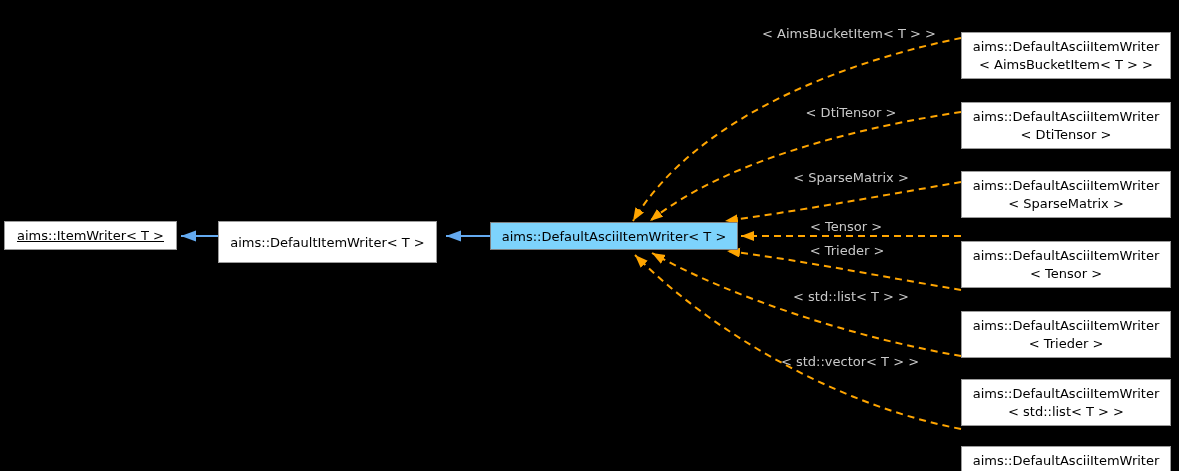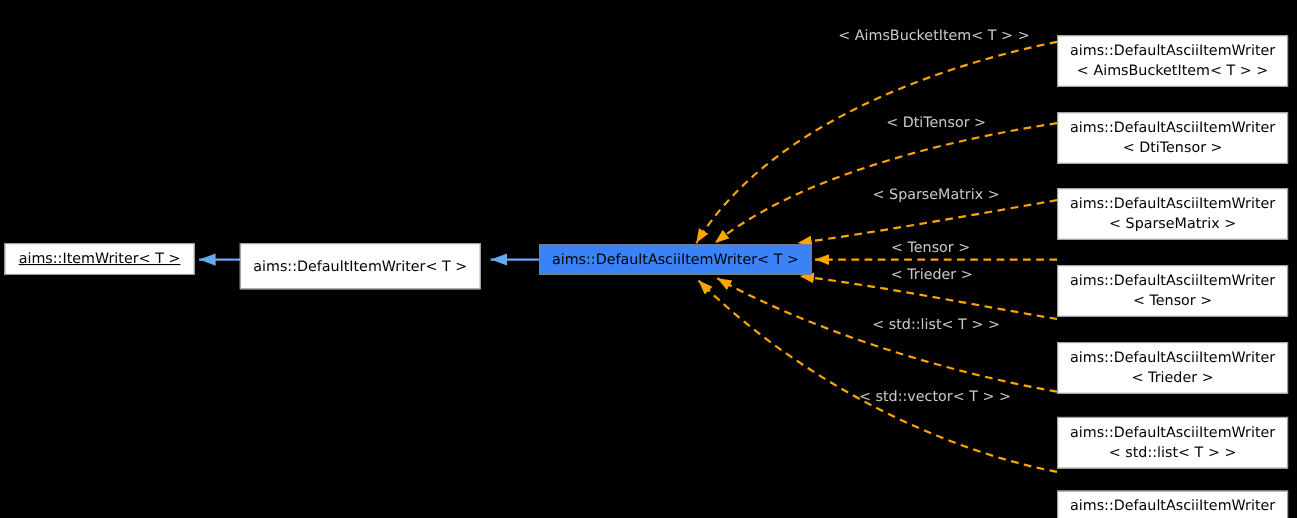--- a/index.html
+++ b/index.html
@@ -21,21 +21,21 @@
     font-size: 13px;
     display: flex;
     align-items: center;
     justify-content: center;
     text-align: center;
     white-space: nowrap;
     cursor: pointer;
   }
   .node.multi { flex-direction: column; line-height: 18px; margin-top: 28px; }
   .node.selected {
-    background: #3b82f6;
+    background: #7dd3fc;
     border-color: #7f7f7f;
   }
   .edge-label {
     position: absolute;
     transform: translate(-50%, -50%);
     color: #c9c9c9;
     font-size: 13px;
     white-space: nowrap;
   }
 </style>

